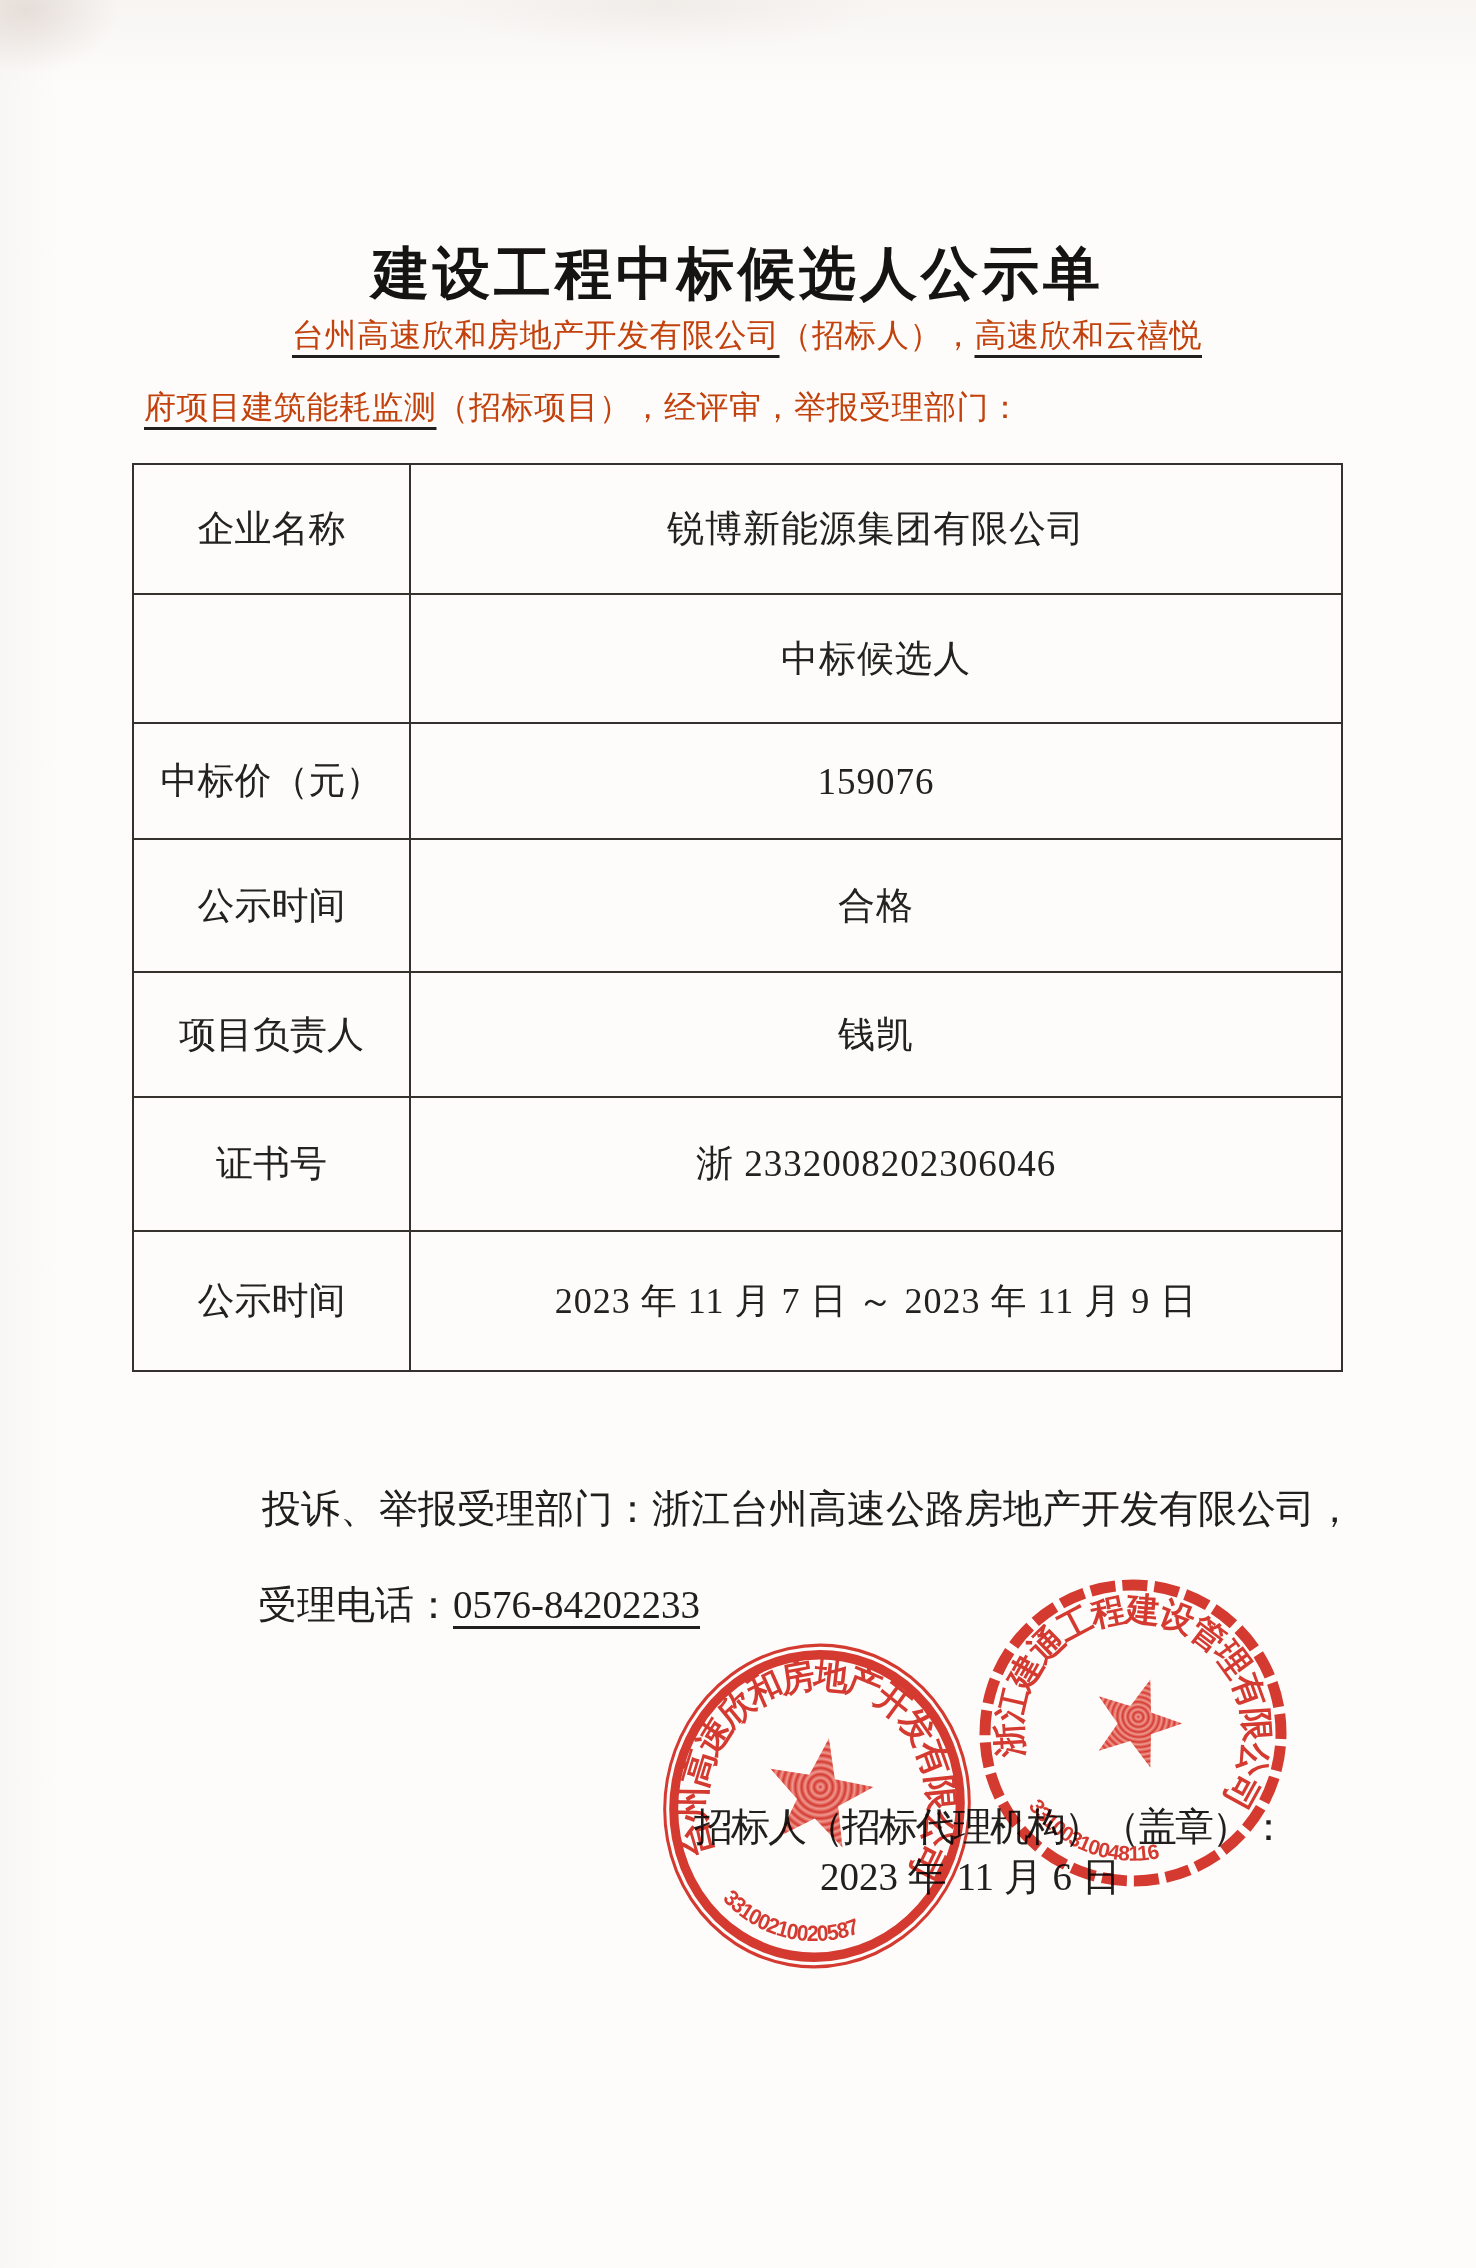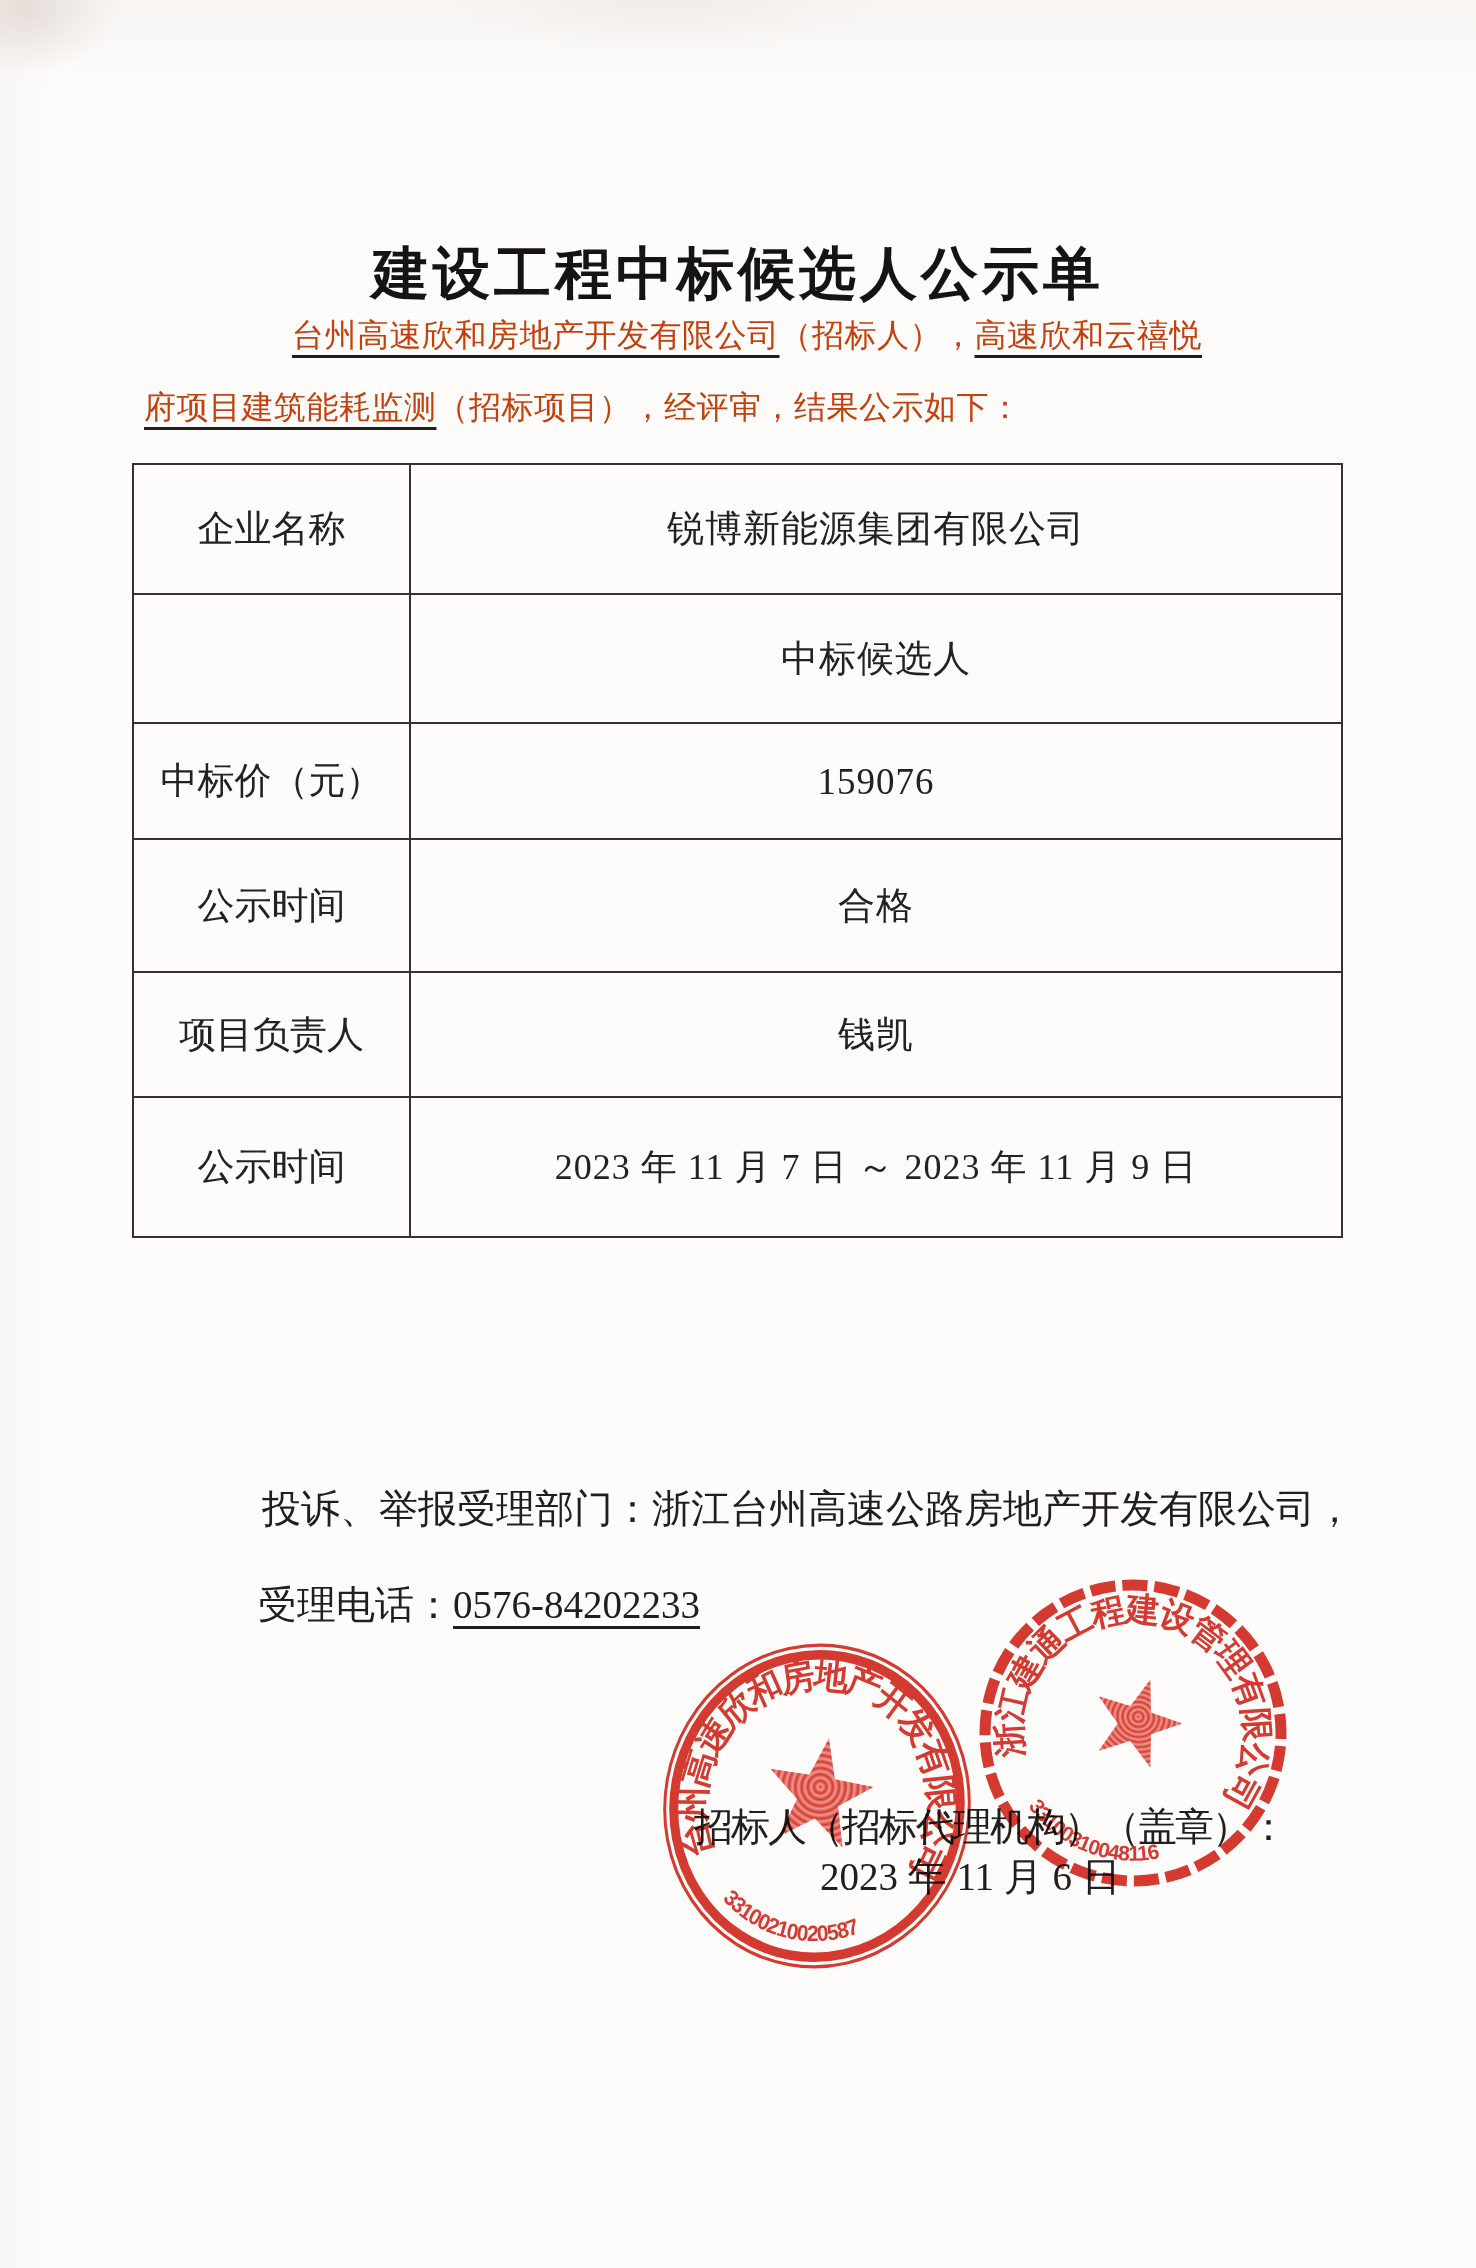--- a/index.html
+++ b/index.html
@@ -58,21 +58,21 @@
 </style>
 </head>
 <body>
 
 <div class="paper-texture"></div>
 
 <div class="doc-title">建设工程中标候选人公示单</div>
 
 <div class="intro-line intro-line1"><span class="u">台州高速欣和房地产开发有限公司</span><span>（招标人），</span><span class="u">高速欣和云禧悦</span></div>
 
-<div class="intro-line intro-line2"><span class="u">府项目建筑能耗监测</span><span>（招标项目），经评审，结果公示如下：</span></div>
+<div class="intro-line intro-line2"><span class="u">府项目建筑能耗监测</span><span>（招标项目），经评审，举报受理部门：</span></div>
 
 <table class="notice">
   <tbody>
       <tr style="height:130px;">
     <td class="lbl">企业名称</td>
     <td class="val">锐博新能源集团有限公司</td>
   </tr>
   <tr style="height:129px;">
     <td class="lbl"></td>
     <td class="val">中标候选人</td>
@@ -81,20 +81,24 @@
     <td class="lbl">中标价（元）</td>
     <td class="val">159076</td>
   </tr>
   <tr style="height:133px;">
     <td class="lbl">公示时间</td>
     <td class="val">合格</td>
   </tr>
   <tr style="height:125px;">
     <td class="lbl">项目负责人</td>
     <td class="val">钱凯</td>
+  </tr>
+  <tr style="height:134px;">
+    <td class="lbl">证书号</td>
+    <td class="val">浙 2332008202306046</td>
   </tr>
   <tr class="row-publicity" style="height:140px;">
     <td class="lbl">公示时间</td>
     <td class="val">2023 年 11 月 7 日  ～  2023 年 11 月 9 日</td>
   </tr>
 </tbody>
   </table>
 
 <div class="footer-line complaint">投诉、举报受理部门：浙江台州高速公路房地产开发有限公司，</div>
 

